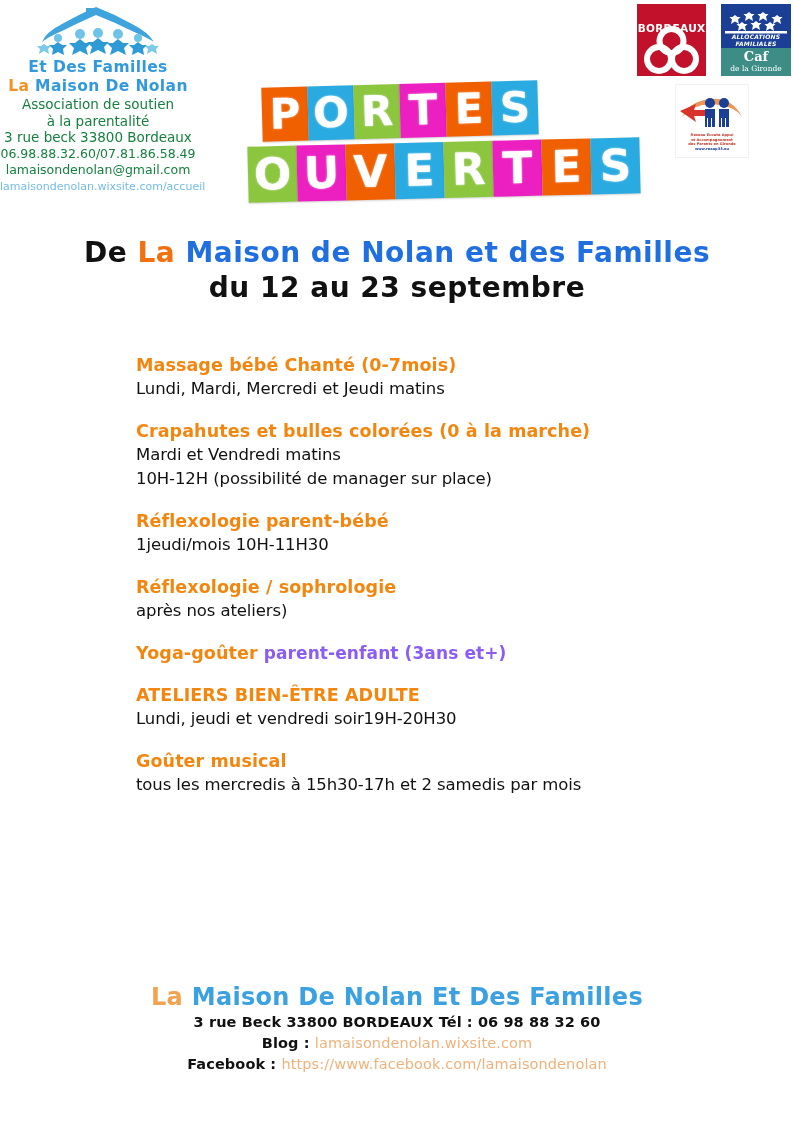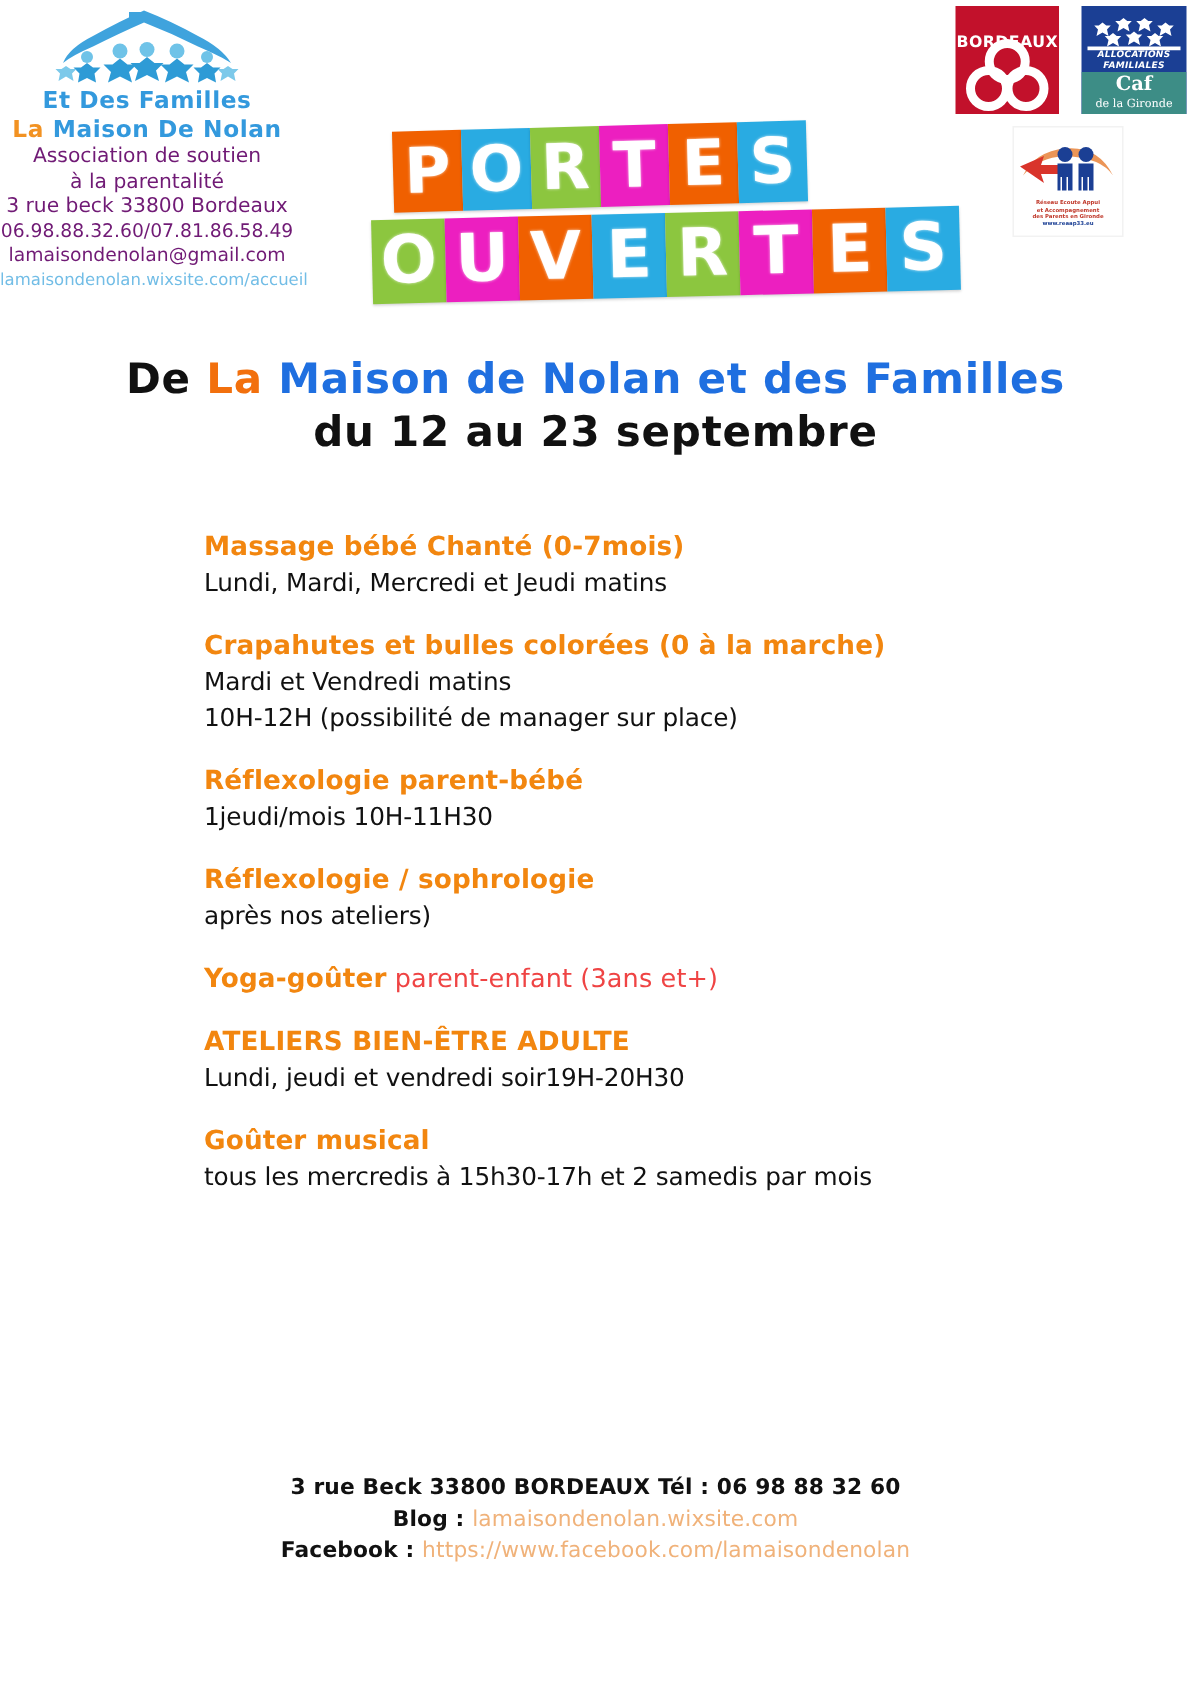--- a/index.html
+++ b/index.html
@@ -34,21 +34,21 @@
     letter-spacing: 0.4px;
     line-height: 19px;
     color: #3399dd;
     white-space: nowrap;
   }
   .assoc-name-line .la-orange { color: #f29222; }
   .assoc-sub {
     font-family: "DejaVu Sans", sans-serif;
     font-size: 13.5px;
     line-height: 16.5px;
-    color: #701a75;
+    color: #15803d;
     white-space: nowrap;
   }
   .assoc-sub.smaller { font-size: 12.5px; }
   .assoc-sub.tiny { font-size: 11px; color: #72bde6; }
 
   
   #partner-logos {
     position: absolute;
     left: 625px;
     top: 0px;
@@ -225,22 +225,22 @@
   }
   .activity-title {
     font-family: "DejaVu Sans", sans-serif;
     font-weight: bold;
     font-size: 17.5px;
     line-height: 23px;
     color: #f2860f;
     letter-spacing: 0.1px;
   }
   .activity-title .title-black {
-    color: #ef4444;
-    font-weight: normal;
+    color: #8b5cf6;
+    font-weight: bold;
     font-size: 17px;
   }
   .activity-line {
     font-family: "DejaVu Sans", sans-serif;
     font-size: 16.5px;
     line-height: 24px;
     color: #111111;
     letter-spacing: -0.1px;
   }
 
@@ -410,20 +410,24 @@
       <div class="activity-title"><span>ATELIERS BIEN-ÊTRE ADULTE</span></div>
       <div class="activity-line">Lundi, jeudi et vendredi soir19H-20H30</div>
     </div>
     <div class="activity-block">
       <div class="activity-title"><span>Goûter musical</span></div>
       <div class="activity-line">tous  les mercredis à 15h30-17h et 2 samedis par mois</div>
     </div>
   </div>
 
 <div id="footer-block">
+  <div id="footer-title">
+    <span class="ft-orange">La</span>
+    <span>Maison De Nolan Et Des Familles</span>
+  </div>
   <div class="footer-line">3 rue Beck 33800 BORDEAUX Tél  :  06 98 88 32 60</div>
   <div class="footer-line">
     <span>Blog  :</span>
     <span class="url-link">lamaisondenolan.wixsite.com</span>
   </div>
   <div class="footer-line">
     <span>Facebook  :</span>
     <span class="url-link">https://www.facebook.com/lamaisondenolan</span>
   </div>
 </div>

